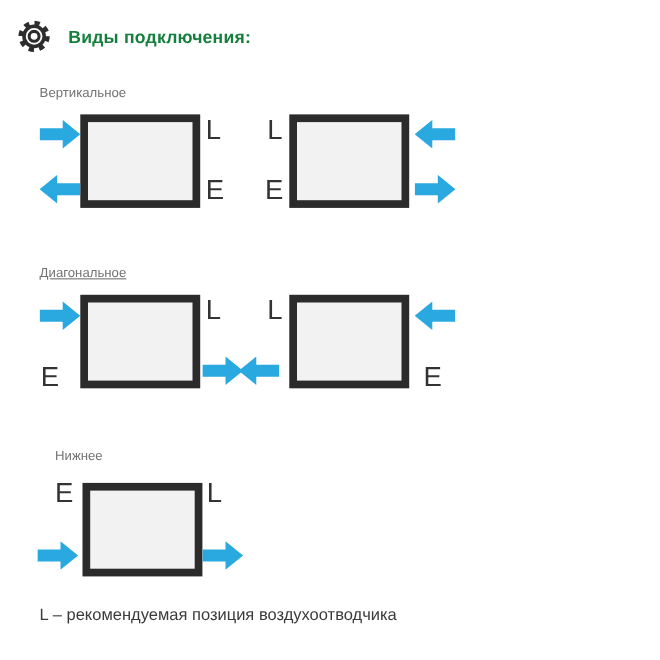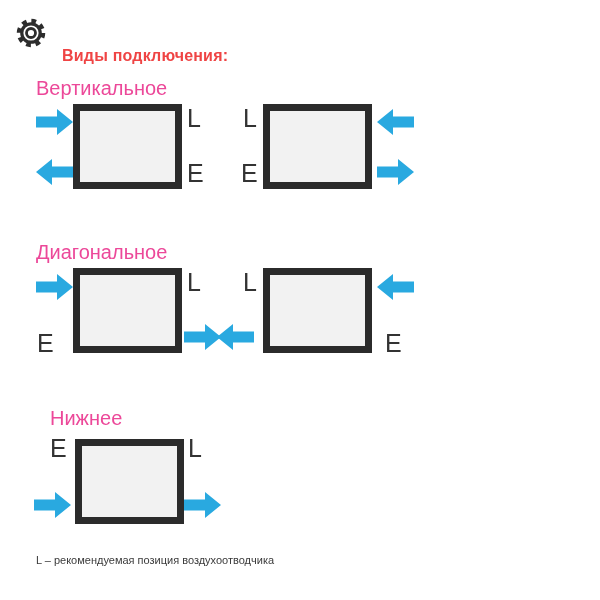--- a/index.html
+++ b/index.html
@@ -1,25 +1,25 @@
 <!DOCTYPE html>
 <html style="--arrow: #29A9E0; --border: #2B2B2B; --fill: #F2F2F2;"><head>
 <meta charset="utf-8">
 <style>
   html,body { margin:0; padding:0; background:#fff; }
   body { font-family:"Liberation Sans", sans-serif; }
   .canvas { position:relative; width:600px; height:600px; background:#ffffff; overflow:hidden; }
 
   .gear { position:absolute; left:16px; top:18px; width:30px; height:30px; }
 
-  .title { position:absolute; left:62px; top:26px; font-size:16px; font-weight:bold; color:#ef4444; letter-spacing:0.2px;margin-top:21px; }
+  .title { position:absolute; left:62px; top:26px; font-size:16px; font-weight:bold; color:#15803d; letter-spacing:0.2px; }
 
-  .section-label { position:absolute; font-size:20px; color:#ec4899; }
+  .section-label { position:absolute; font-size:12px; color:#737373; }
   .lbl-vertical { left:36px; top:77px; }
-  .lbl-diagonal { left:36px; top:241px; }
+  .lbl-diagonal { left:36px; top:241px;text-decoration:underline; }
   .lbl-bottom   { left:50px; top:407px; }
 
   .radiator { position:absolute; width:95px; height:71px; border:7px solid var(--border,#2b2b2b); background:var(--fill,#f2f2f2); box-sizing:content-box; }
   .r1a { left:73px;  top:104px; }
   .r1b { left:263px; top:104px; }
   .r2a { left:73px;  top:268px; }
   .r2b { left:263px; top:268px; }
   .r3  { left:75px;  top:439px; }
 
   .letter { position:absolute; font-size:25px; color:#333333; line-height:1; }
@@ -37,21 +37,21 @@
   .a1a-out { left:36px;  top:159px; }
   .a1b-in  { left:377px; top:109px; }
   .a1b-out { left:377px; top:159px; }
   .a2a-in  { left:36px;  top:274px; }
   .a2a-out { left:184px; top:324px; }
   .a2b-in  { left:377px; top:274px; }
   .a2b-out { left:217px; top:324px; }
   .a3-in   { left:34px;  top:492px; }
   .a3-out  { left:184px; top:492px; }
 
-  .legend { position:absolute; left:36px; top:553px; font-size:11px; color:#3a3a3a; line-height:14px; }
+  .legend { position:absolute; left:36px; top:553px; font-size:15px; color:#3a3a3a; line-height:14px; }
 </style>
 </head>
 <body>
 
 <div class="canvas">
 
   <span class="gear">
     <svg viewBox="0 0 28 28">
       <g fill="none" stroke="#2d2d2d">
         <circle cx="14" cy="14" r="11" stroke-width="4.6" stroke-dasharray="4.3 4.34"></circle>

